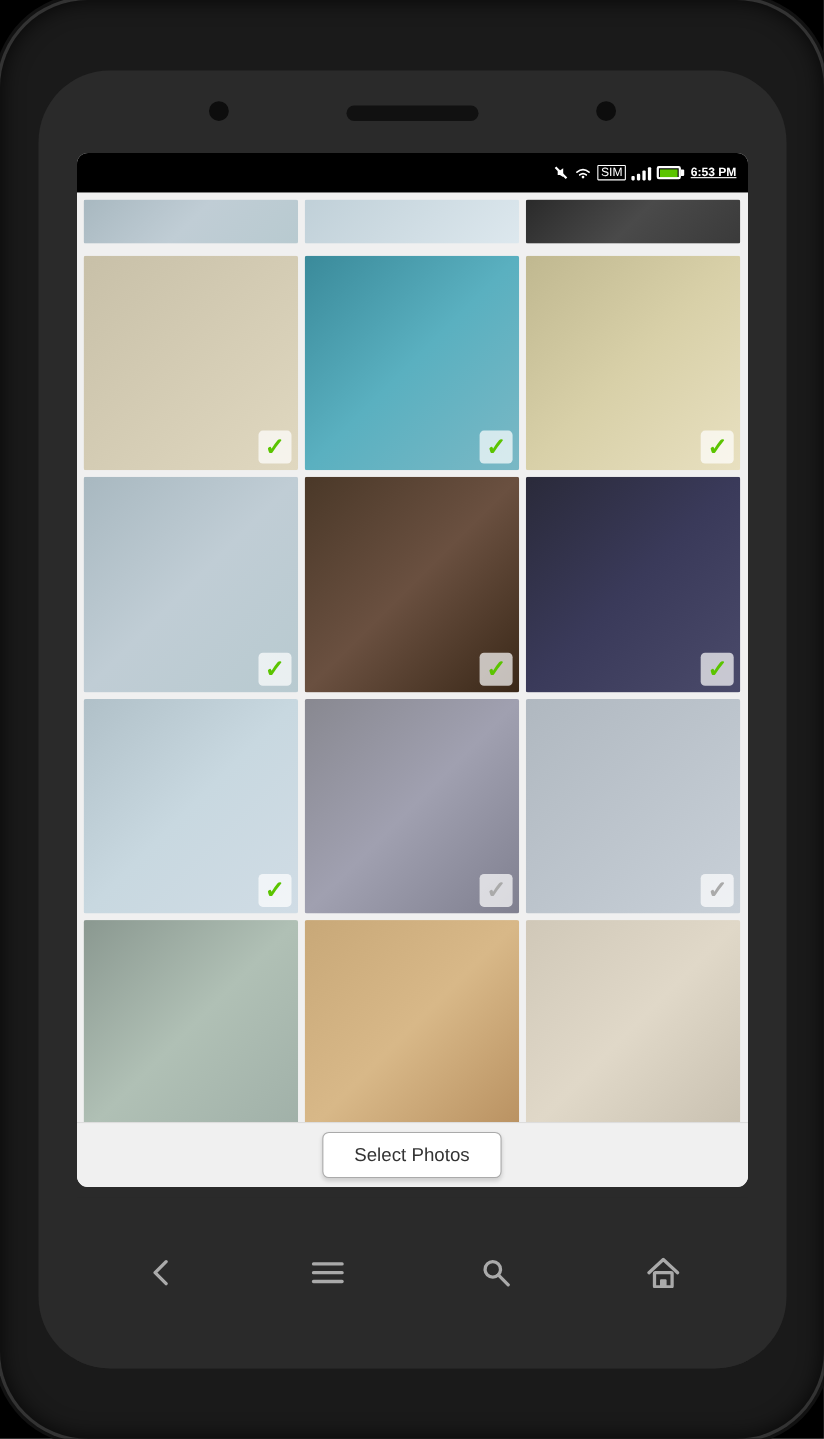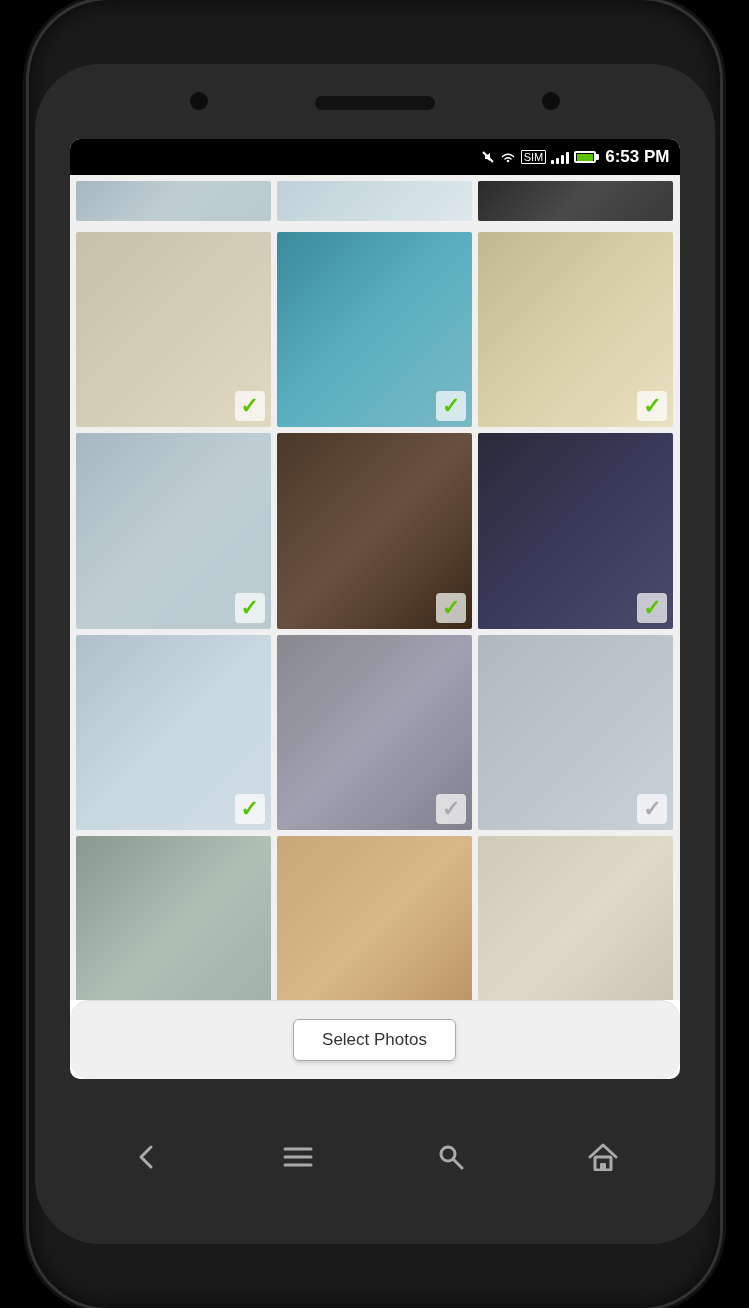--- a/index.html
+++ b/index.html
@@ -6,21 +6,21 @@
     body {
       background: #000;
       display: flex;
       justify-content: center;
       align-items: center;
       min-height: 100vh;
       font-family: Arial, sans-serif;
     }
 
     .phone-outer {
-      width: 691px;
+      width: 749px;
       height: 1308px;
       background: #1a1a1a;
       border-radius: 80px;
       display: flex;
       justify-content: center;
       align-items: center;
       position: relative;
       box-shadow: 0 0 0 3px #333, 0 0 0 6px #111, inset 0 0 20px rgba(0,0,0,0.8);
     }
 
@@ -98,24 +98,25 @@
       flex-shrink: 0;
     }
 
     .status-icons {
       display: flex;
       align-items: center;
       gap: 5px;
     }
 
     .status-time {
-      font-size: 17px;
+      font-size: 11px;
       font-weight: bold;
       color: #fff;
       margin-left: 4px;
+      text-decoration: underline;
     }
 
     
     .app-header {
       background: #2a6eb5;
       color: #fff;
       padding: 8px 12px;
       font-size: 16px;
       font-weight: bold;
       flex-shrink: 0;
@@ -192,26 +193,25 @@
     .check-gray {
       color: #aaa;
       font-size: 22px;
       line-height: 1;
       font-weight: bold;
     }
 
     
     .button-area {
       background: #f0f0f0;
-      padding: 18px;
+      padding: 8px;
       display: flex;
       justify-content: center;
       flex-shrink: 0;
       border-top: 1px solid #ddd;
-      border-radius: 20px;
     }
 
     .select-photos-btn {
       background: #fff;
       border: 1px solid #aaa;
       border-radius: 6px;
       padding: 10px 28px;
       font-size: 17px;
       color: #333;
       cursor: pointer;

